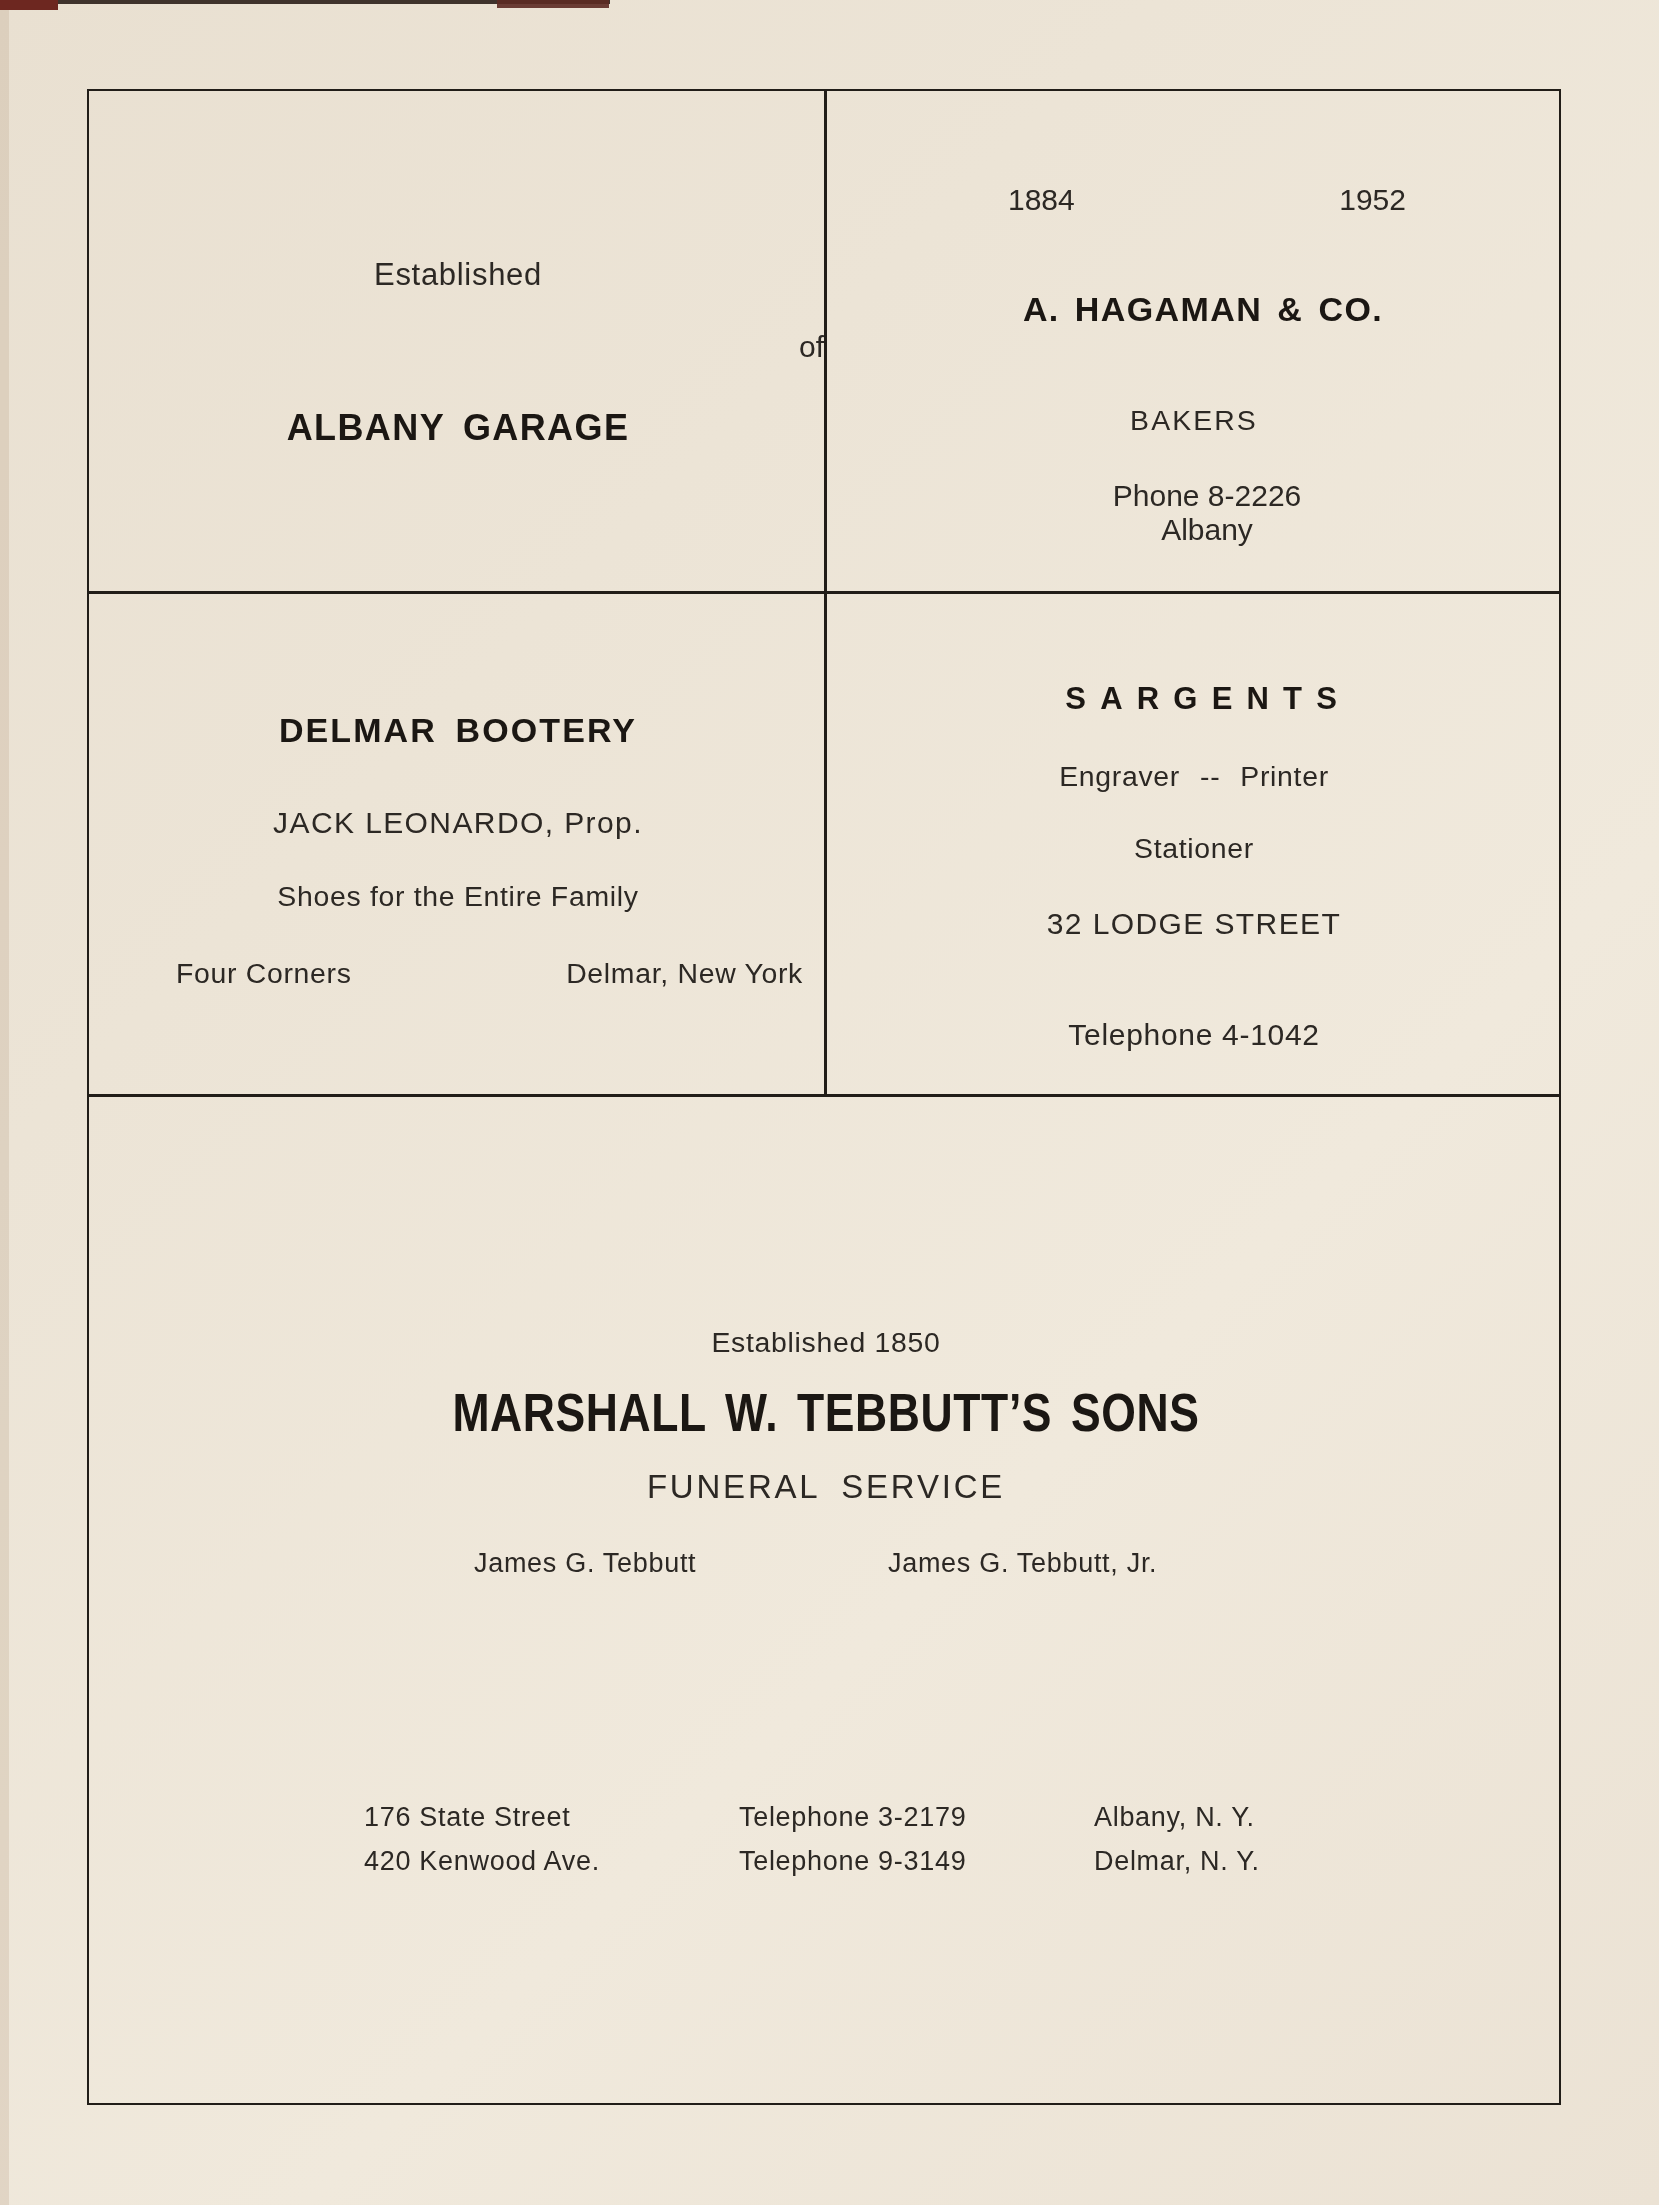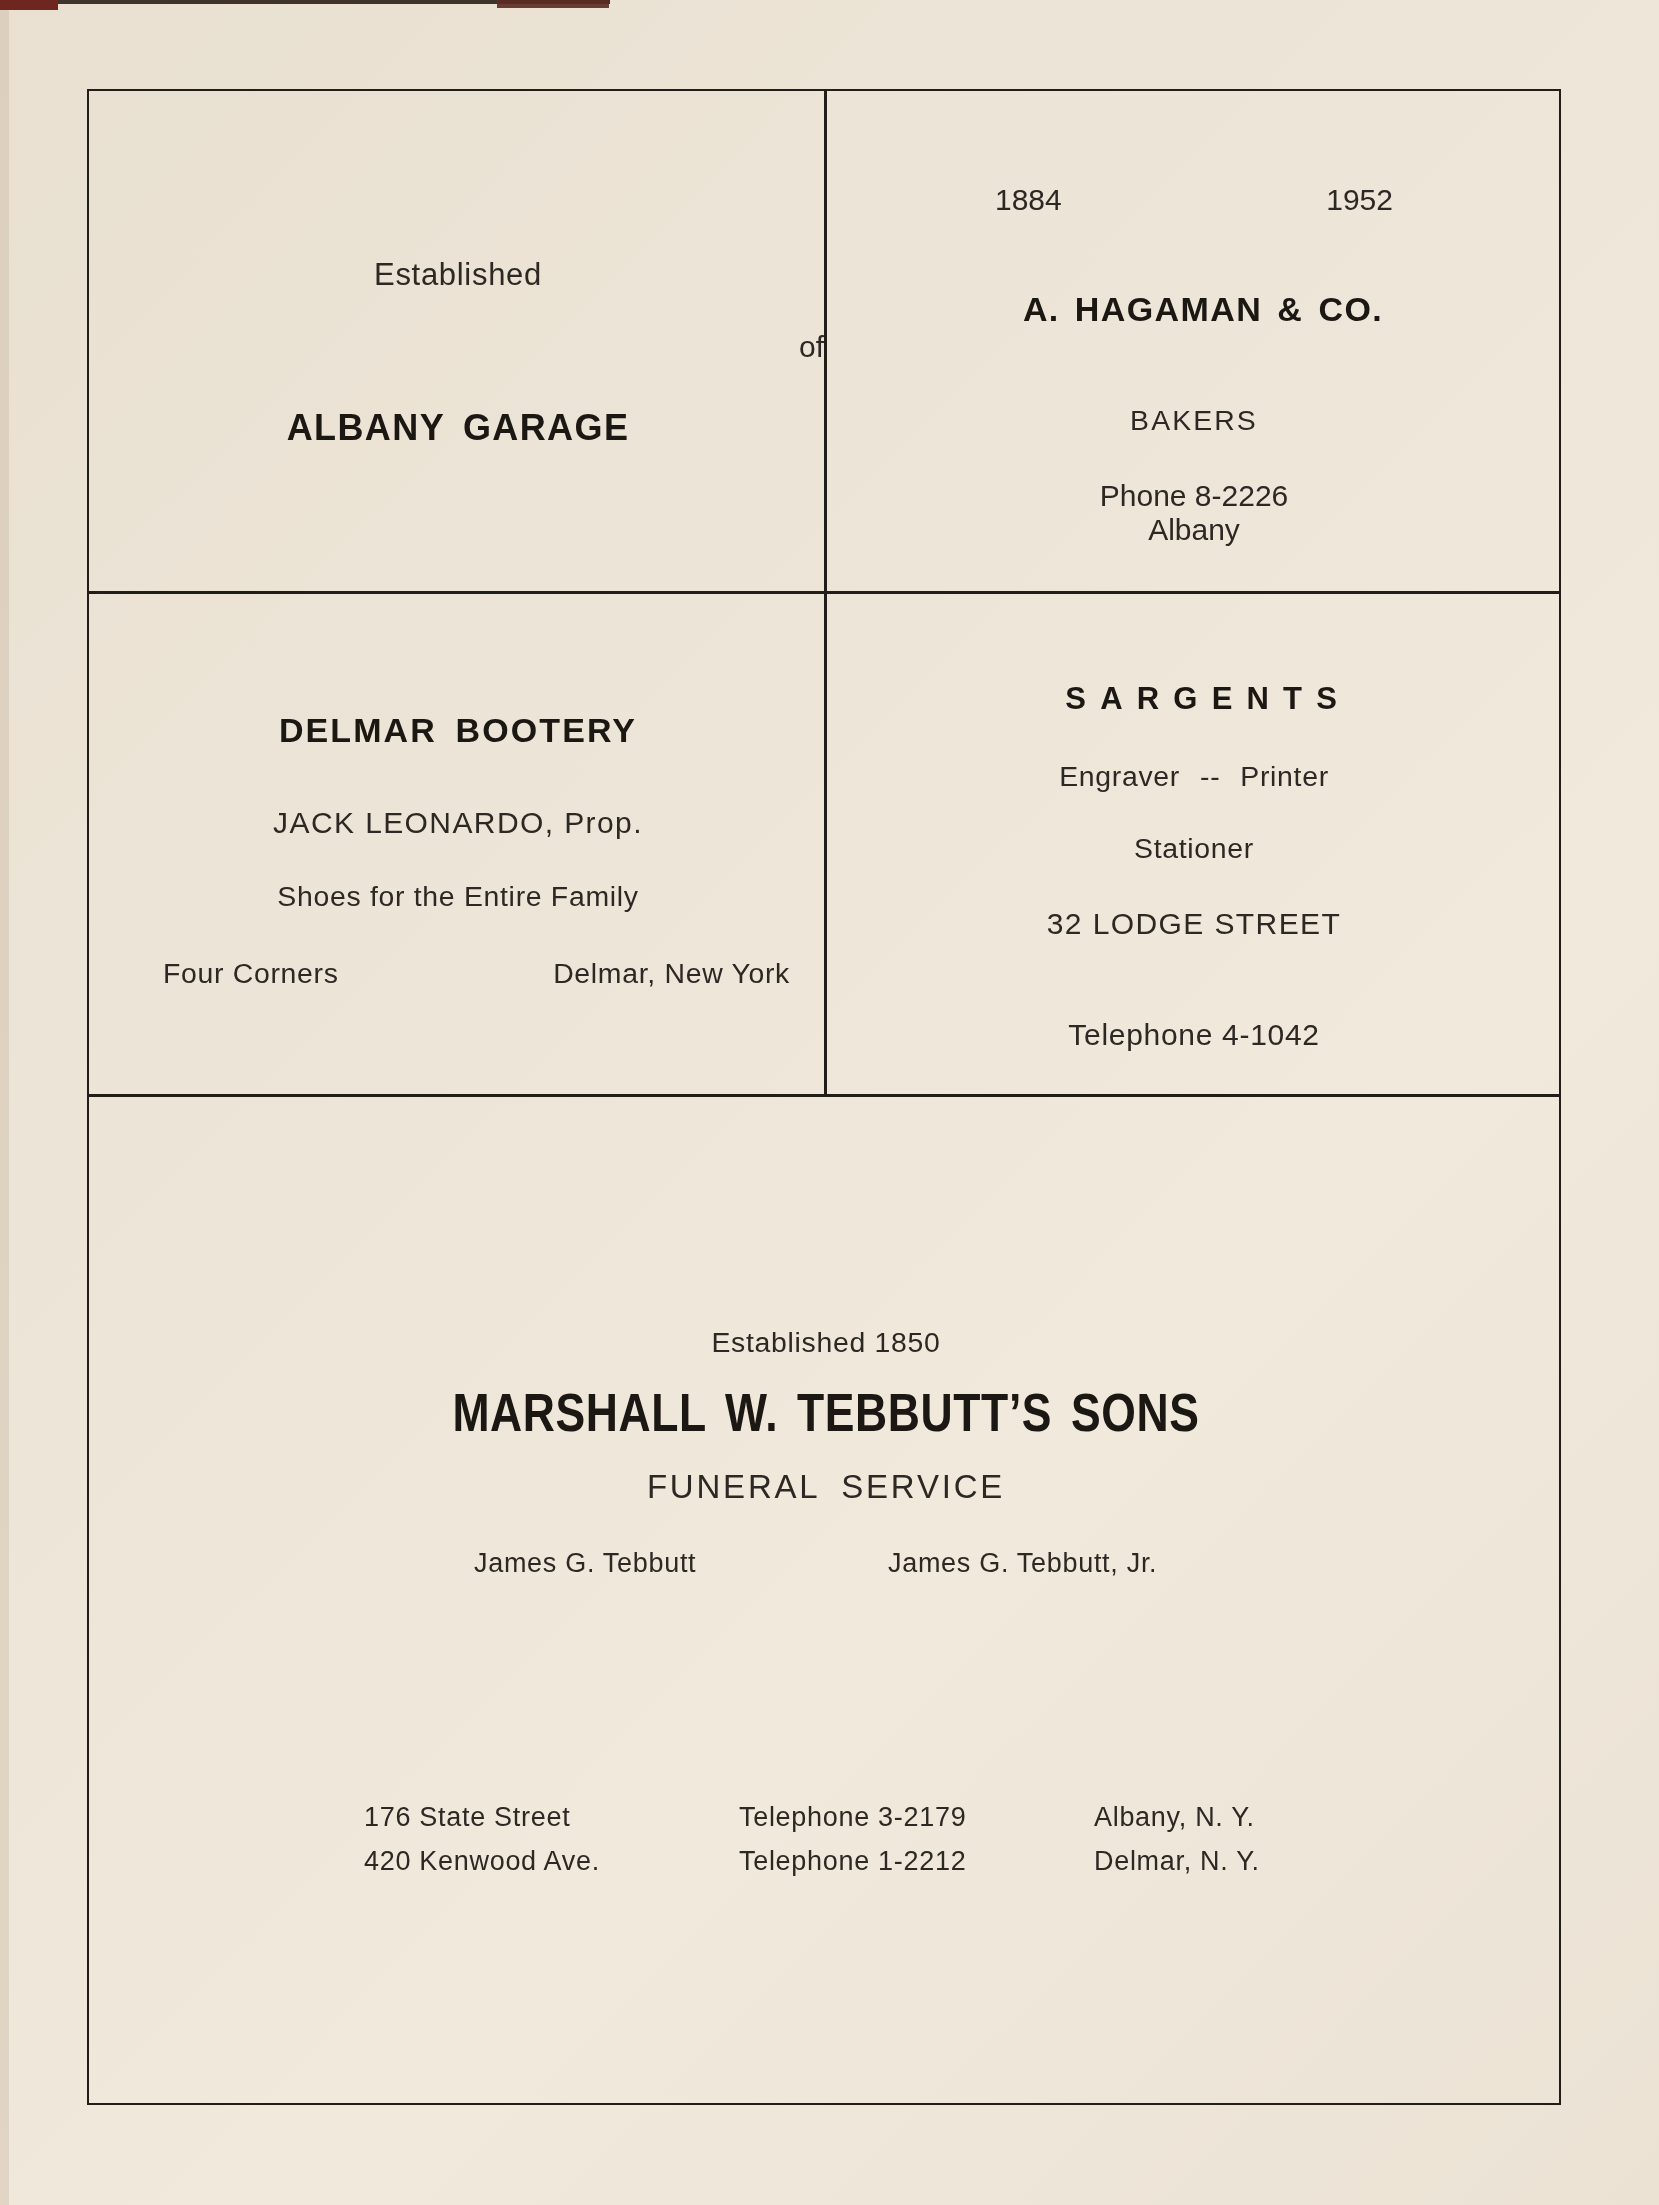--- a/index.html
+++ b/index.html
@@ -23,21 +23,21 @@
     box-sizing:border-box; border:2.8px solid #211d18; }
   .div-h1 { position:absolute; left:87px; top:591px;  width:1474px; height:2.8px; background:#211d18; }
   .div-h2 { position:absolute; left:87px; top:1094px; width:1474px; height:2.8px; background:#211d18; }
   .div-v  { position:absolute; left:824px; top:89px; width:2.8px; height:1008px; background:#211d18; }
 
   .line { position:absolute; text-align:center; white-space:nowrap; }
   .colL { left:92px;  width:732px; }
   .colR { left:828px; width:732px; }
   .colF { left:92px;  width:1468px; }
 
-  .row2 { display:flex; justify-content:space-between; box-sizing:border-box; }
+  .row2 { display:flex; justify-content:space-between; box-sizing:border-box;margin-left:13px; }
 
   .b  { font-weight:bold; color:#1b1713; }
 
   
   .t-compliments { top:257px; font-size:31px; letter-spacing:0.7px; }
   .t-of          { top:330px; font-size:30px;text-align:right; }
   .t-albany-garage { top:407px; font-size:36px; letter-spacing:1.4px; word-spacing:7.1px; }
 
   .t-years   { top:183px; font-size:30px; padding:0 167px; }
   .t-hagaman { top:290px; font-size:34px; letter-spacing:1.4px; word-spacing:4.3px;margin-left:9px; }
@@ -116,21 +116,21 @@
   <div class="line colF t-funeral">FUNERAL SERVICE</div>
   <div class="t-name-l">James G. Tebbutt</div>
   <div class="t-name-r">James G. Tebbutt, Jr.</div>
 
   <div class="addr-col addr-street">
     <div>176 State Street</div>
     <div>420 Kenwood Ave.</div>
   </div>
   <div class="addr-col addr-phone">
     <div>Telephone 3-2179</div>
-    <div>Telephone 1-2212</div>
+    <div>Telephone 9-3149</div>
   </div>
   <div class="addr-col addr-city">
     <div>Albany, N. Y.</div>
     <div>Delmar, N. Y.</div>
   </div>
 
 </div>
 
 
 </body></html>

